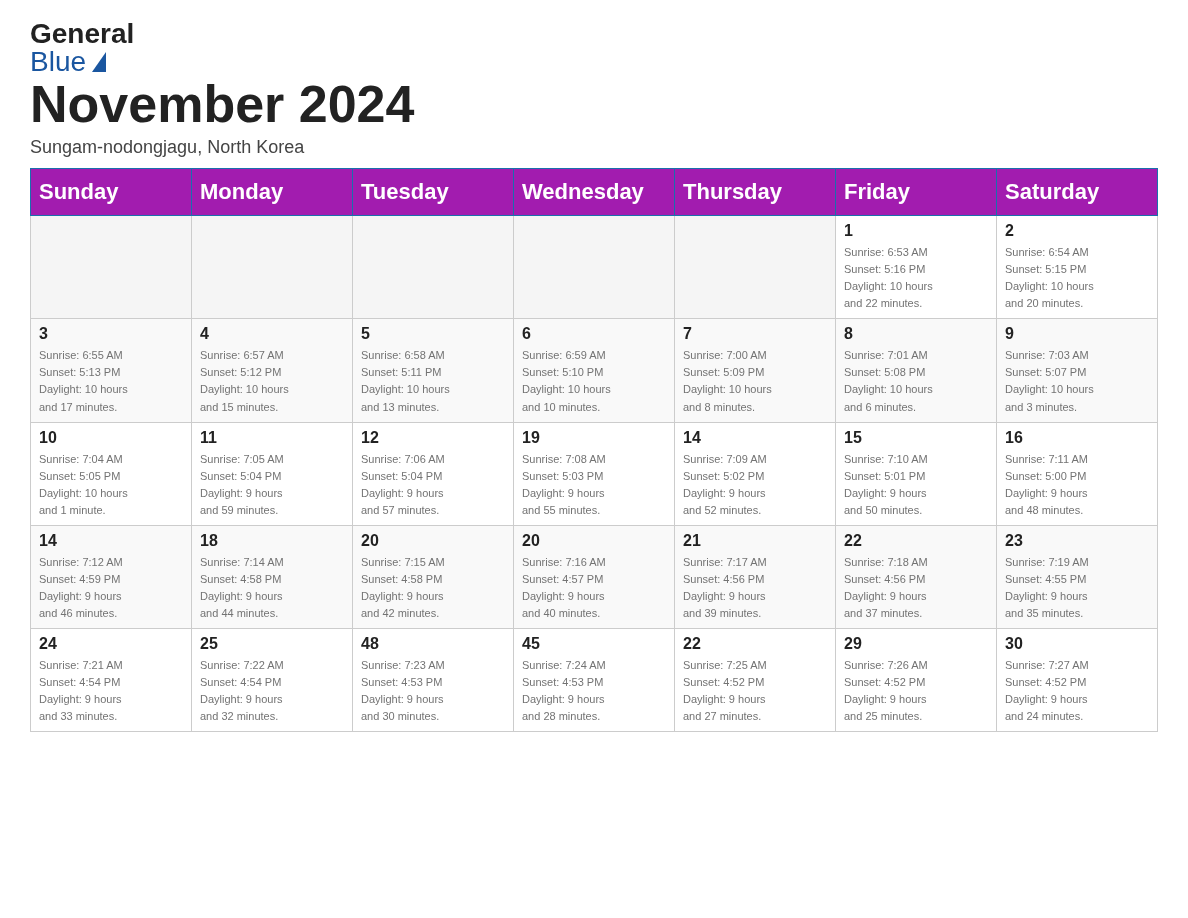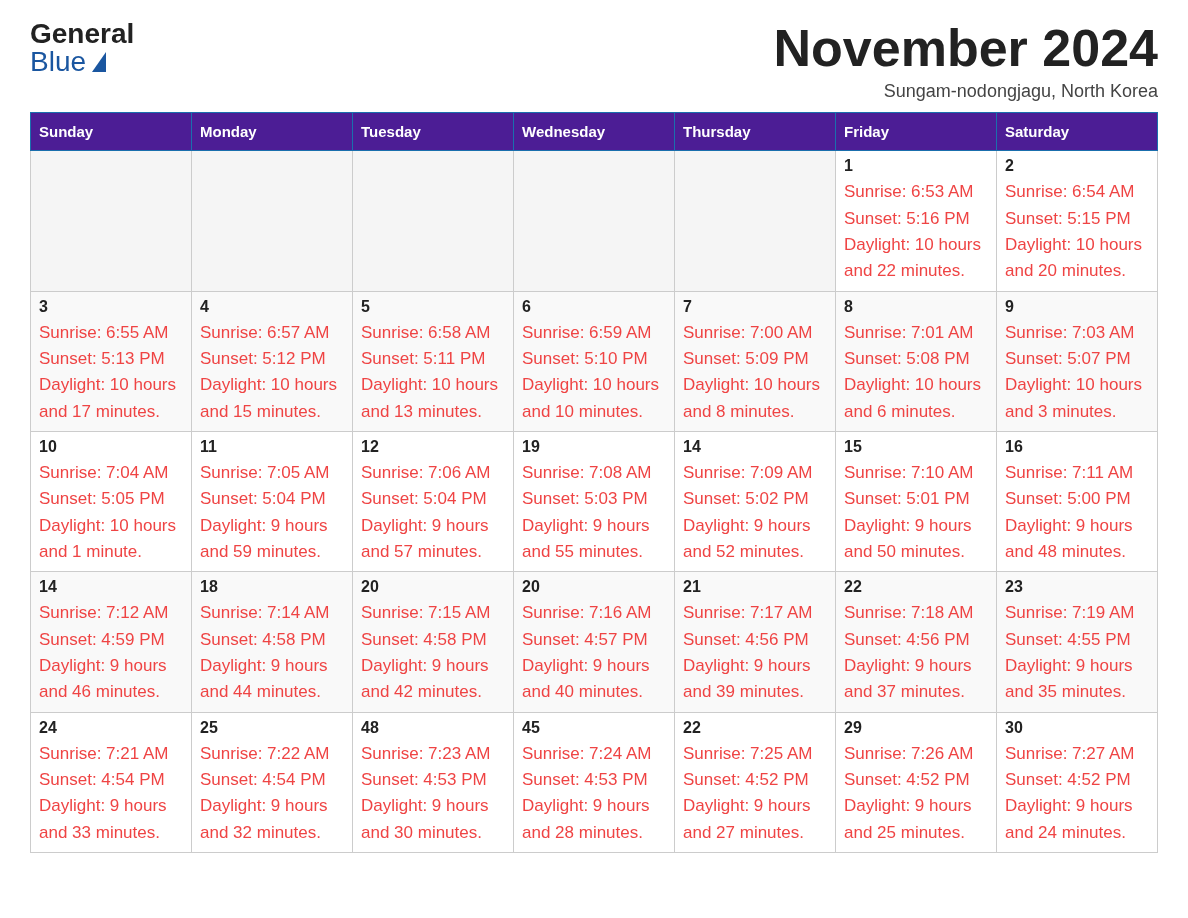--- a/index.html
+++ b/index.html
@@ -8,20 +8,21 @@
       background: #fff;
       width: 1188px;
       min-height: 918px;
       padding: 20px 30px;
     }
     .header {
       display: flex;
       justify-content: space-between;
       align-items: flex-start;
       margin-bottom: 10px;
+      flex-direction: column;
     }
     .logo {
       display: flex;
       flex-direction: column;
       align-items: flex-start;
     }
     .logo-general {
       font-size: 28px;
       font-weight: bold;
       color: #222;
@@ -39,64 +40,63 @@
     .logo-triangle {
       width: 0;
       height: 0;
       border-left: 14px solid transparent;
       border-right: 0px solid transparent;
       border-bottom: 20px solid #1a56a0;
       display: inline-block;
       margin-left: 2px;
     }
     .title-block {
-      text-align: right;
     }
     .month-title {
       font-size: 52px;
       font-weight: bold;
       color: #222;
       line-height: 1.1;
     }
     .location-title {
       font-size: 18px;
       color: #444;
       margin-top: 4px;
     }
     .calendar {
       width: 100%;
       border-collapse: collapse;
       margin-top: 10px;
     }
     .calendar th {
-      background-color: #4c1d95;
+      background-color: #a21caf;
       color: #fff;
-      font-size: 15px;
+      font-size: 22px;
       font-weight: bold;
       padding: 10px 8px;
       text-align: left;
       border: 1px solid #1a6fad;
     }
     .calendar td {
       border: 1px solid #ccc;
       vertical-align: top;
       padding: 6px 8px;
       width: 14.28%;
       min-height: 100px;
     }
     .day-number {
       font-size: 16px;
       font-weight: bold;
       color: #222;
       display: block;
       margin-bottom: 4px;
     }
     .day-info {
-      font-size: 17px;
-      color: #ef4444;
+      font-size: 11px;
+      color: #737373;
       line-height: 1.55;
     }
     .week-row td {
       background: #fff;
     }
     
     .week-row:nth-child(even) td {
       background: #f9f9f9;
     }
     .empty-cell {

